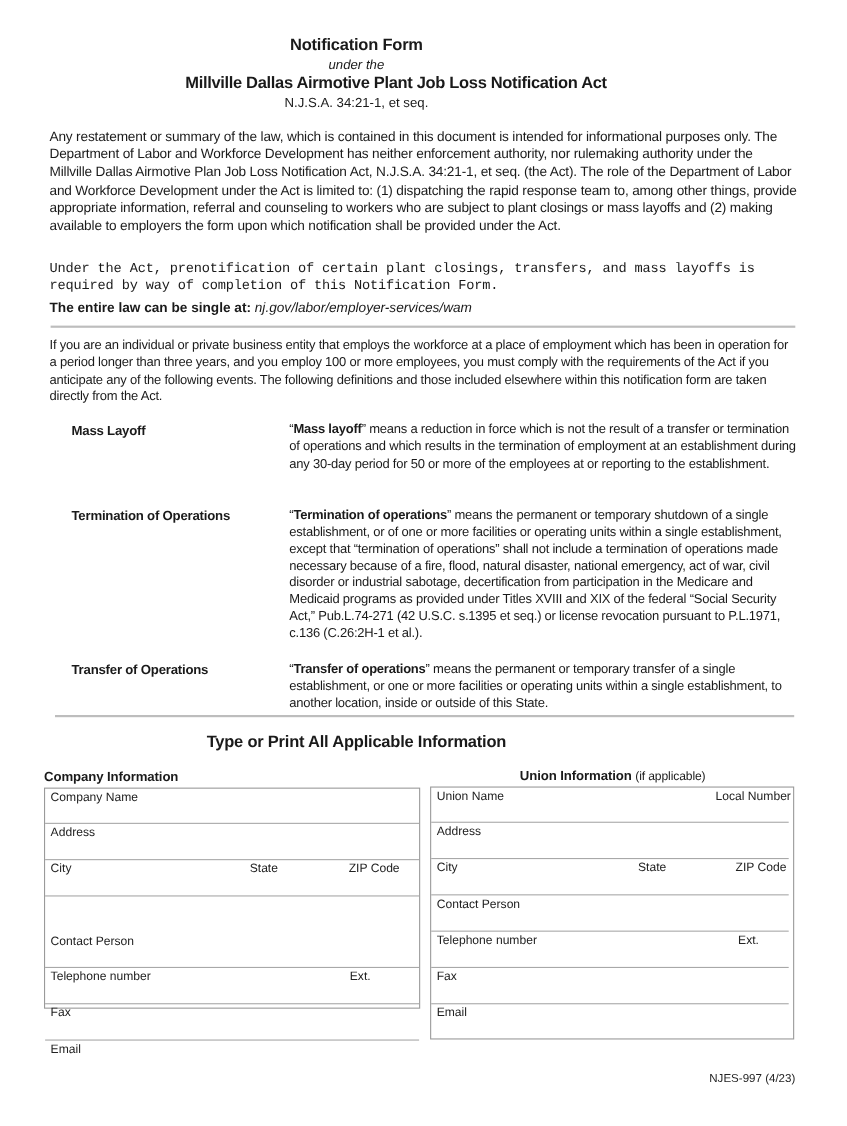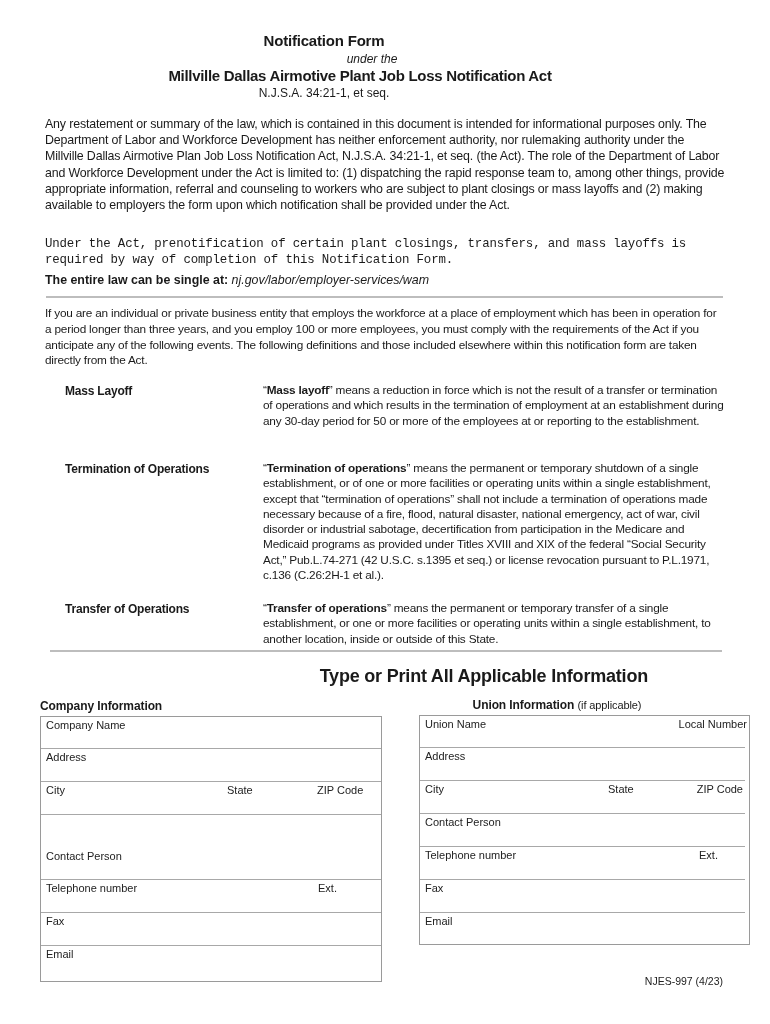--- a/index.html
+++ b/index.html
@@ -3,21 +3,21 @@
 <meta charset="utf-8">
 <style>
   html, body { margin: 0; padding: 0; background: #ffffff; }
   body {
     width: 770px; height: 1024px; position: relative; overflow: hidden;
     font-family: "Liberation Sans", sans-serif; color: #1a1a1a;
   }
   .abs { position: absolute; }
   .center { left: 0; width: 648px; text-align: center; }
   .title { top: 32px; font-size: 15px; font-weight: bold; letter-spacing: -0.2px; }
-  .subtitle { top: 52px; font-size: 12px; font-style: italic; padding-left: 48px; }
+  .subtitle { top: 52px; font-size: 12px; font-style: italic; }
   .act-title { top: 67px; font-size: 15px; font-weight: bold; letter-spacing: -0.3px; margin-left: 36px; }
   .citation { top: 86px; font-size: 12px; }
 
   .para {
     left: 45px; width: 680px; font-size: 12.4px; line-height: 16.2px; letter-spacing: -0.15px;
   }
   .p1 { top: 116px; }
   .p2 { top: 236px; font-family: Liberation Mono, monospace; }
   .lawline { top: 273px; left: 45px; font-size: 12.4px; }
   .lawline b { font-weight: bold; }
@@ -27,29 +27,29 @@
   .p3 { top: 306px; font-size: 11.8px; line-height: 15.8px; letter-spacing: -0.2px; }
 
   .def-term { left: 65px; font-size: 12px; font-weight: bold; letter-spacing: -0.2px; }
   .def-body { left: 263px; width: 462px; font-size: 11.8px; line-height: 15.3px; letter-spacing: -0.2px; }
   .def-body b { font-weight: bold; }
   .t1 { top: 384px; } .d1 { top: 383px; }
   .t2 { top: 462px; } .d2 { top: 461px; }
   .t3 { top: 602px; } .d3 { top: 601px; }
   .rule2 { top: 650px; left: 50px; width: 672px; }
 
-  .section-heading { top: 666px; font-size: 18px; font-weight: bold; letter-spacing: -0.2px; text-align: right; }
+  .section-heading { top: 666px; font-size: 15px; font-weight: bold; letter-spacing: -0.2px; }
   .col-heading { font-size: 12px; font-weight: bold; letter-spacing: -0.1px; }
   .col-heading span.note { font-weight: normal; font-size: 11px; }
   .ch-company { top: 699px; left: 40px; width: 341px; }
   .ch-union { top: 698px; left: 391px; width: 332px; text-align: center; }
 
   .box { border: 1px solid #9a9a9a; box-sizing: border-box; }
-  .company-box { left: 40px; top: 716px; width: 342px; height: 266px; }
-  .union-box { left: 391px; top: 715px; width: 331px; height: 230px; margin-left: 28px; }
+  .company-box { left: 40px; top: 716px; width: 342px; height: 201px; }
+  .union-box { left: 391px; top: 715px; width: 331px; height: 230px; }
   .field {
     position: absolute; left: 0; right: 0; box-sizing: border-box;
     border-bottom: 1px solid #a8a8a8; font-size: 11px; color: #222;
   }
   .union-box .field { right: 4px; }
   .field:last-child { border-bottom: none; }
   .lbl { position: absolute; top: 2px; white-space: nowrap; }
   .lbl-left { left: 5px; }
 </style>
 </head>

